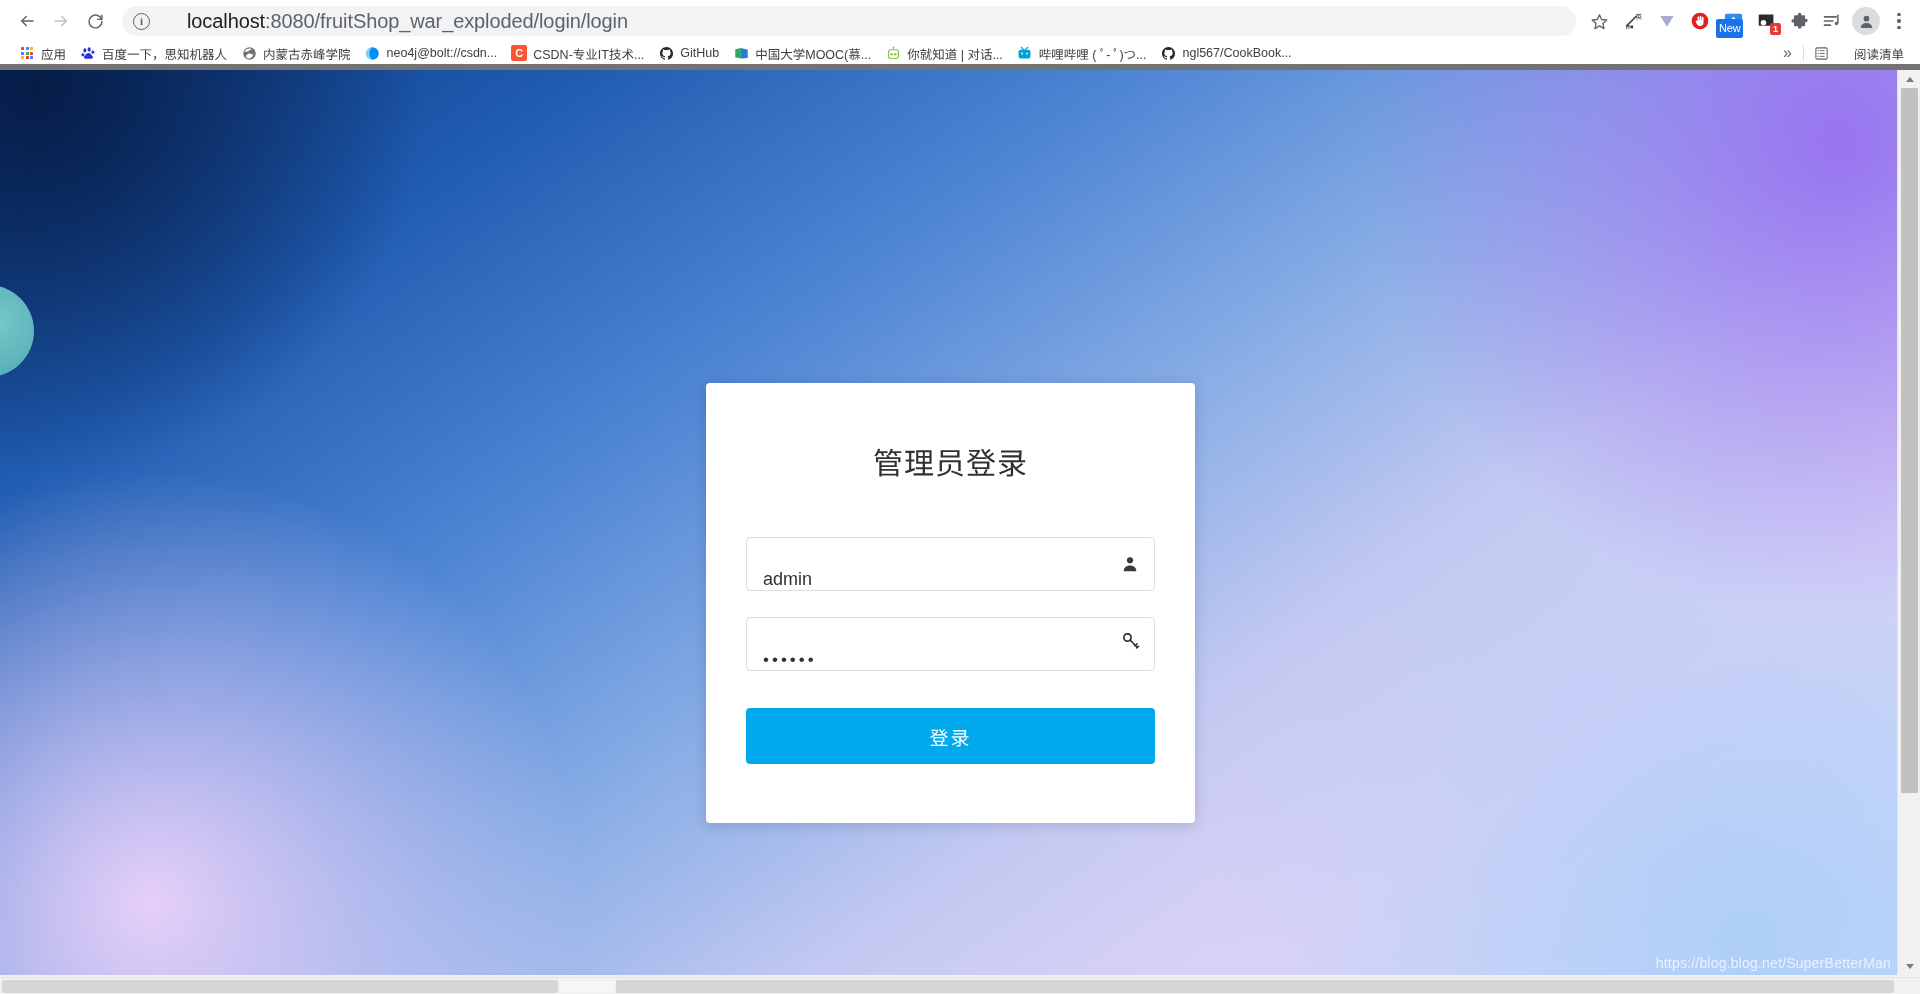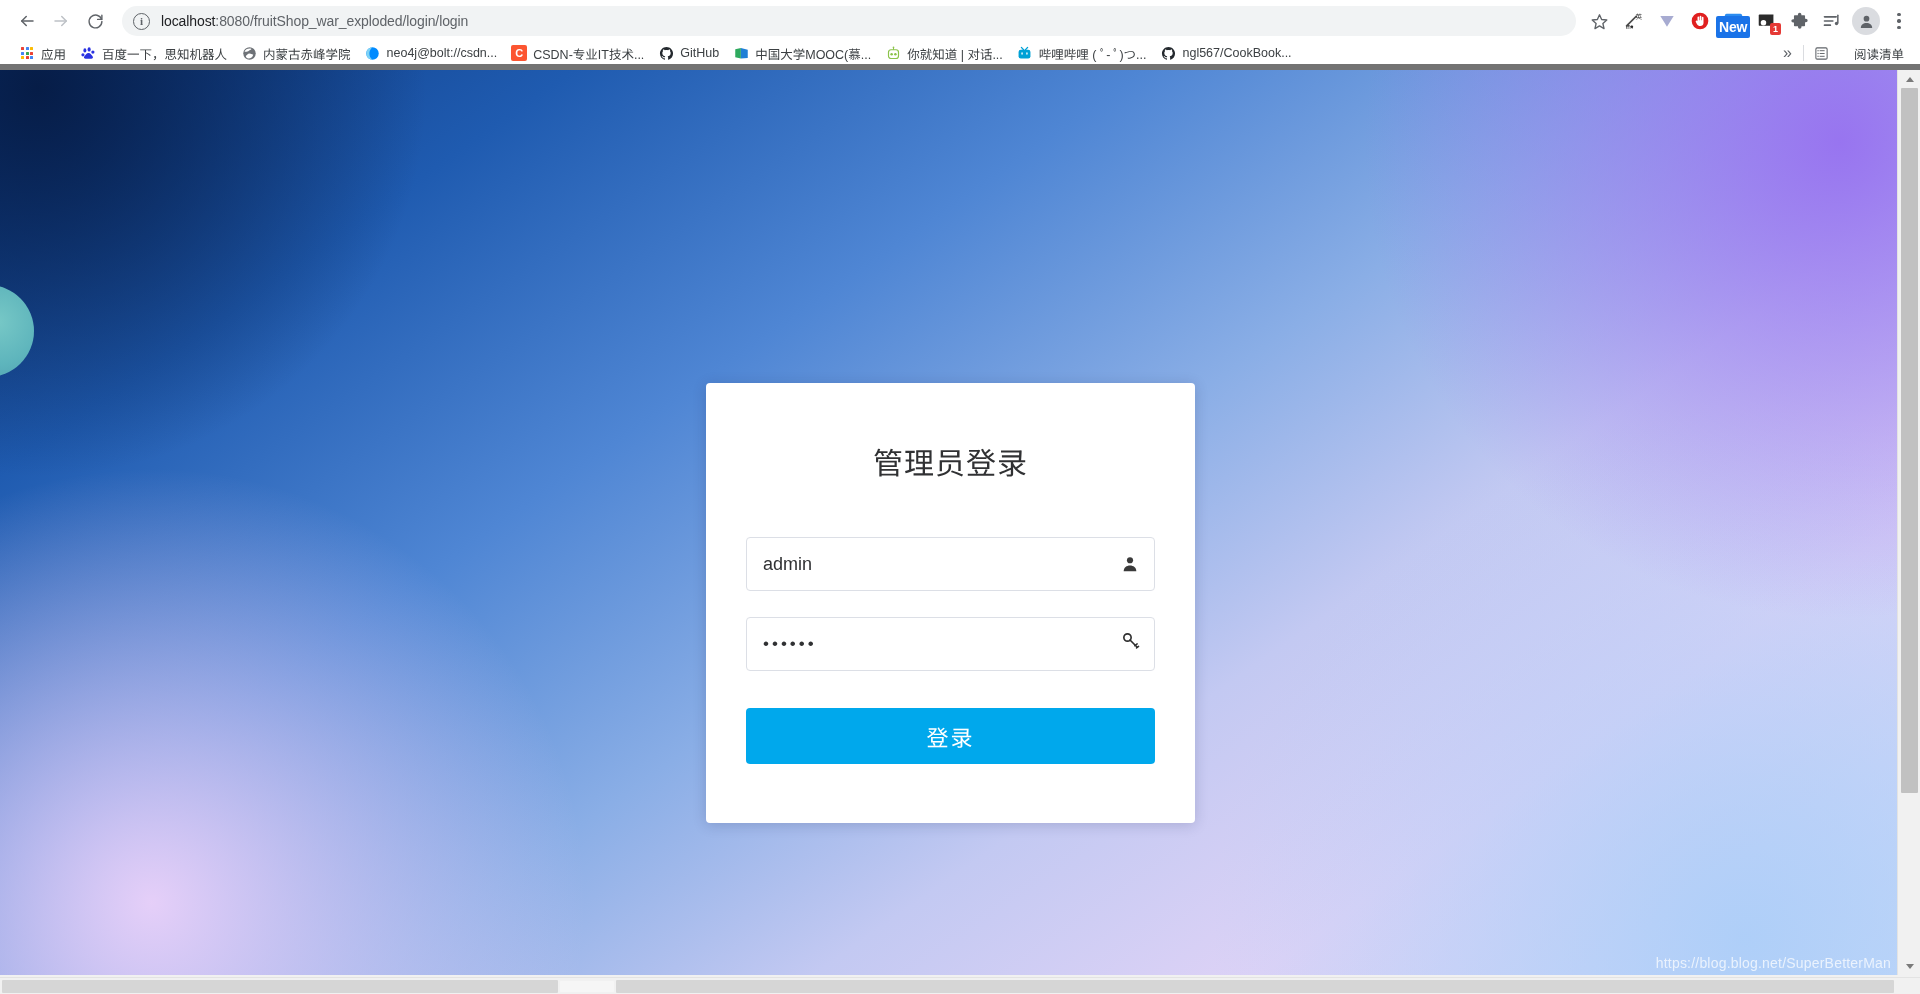--- a/index.html
+++ b/index.html
@@ -69,25 +69,26 @@
     font-size: 11px;
     font-family: "Liberation Serif", serif;
     display: flex;
     align-items: center;
     justify-content: center;
     margin-right: 11px;
     font-weight: bold;
   }
 
   .url-text {
-    font-size: 14px;
+    font-size: 20px;
     color: #5f6368;
     white-space: nowrap;
     overflow: hidden;
     letter-spacing: -0.1px;
+    margin-left: 26px;
   }
   .url-text .host { color: #202124; }
 
   .star-btn {
     width: 30px; height: 30px;
     flex: 0 0 30px;
     display: flex; align-items: center; justify-content: center;
     color: #5f6368;
     font-size: 17px;
     cursor: pointer;
@@ -107,25 +108,25 @@
     border-radius: 50%;
     cursor: pointer;
     position: relative;
   }
 
   .badge-new {
     position: absolute;
     bottom: -1px; left: -1px;
     background: #1a73e8;
     color: #fff;
-    font-size: 14px;
+    font-size: 11px;
     line-height: 1;
     padding: 4px 3px;
     border-radius: 2px;
-    font-weight: bold;
+    font-weight: normal;
     letter-spacing: -0.2px;
   }
   .badge-count {
     position: absolute;
     bottom: 2px; right: 1px;
     background: #e53935;
     color: #fff;
     font-size: 9px;
     line-height: 1;
     padding: 1.5px 3px;
@@ -272,21 +273,21 @@
     margin-bottom: 0;
     font-family: "Liberation Sans", "DejaVu Sans", sans-serif;
   }
 
   .field {
     position: relative;
     height: 54px;
     border: 1px solid #dcdfe6;
     border-radius: 4px;
     display: flex;
-    align-items: center;
+    align-items: flex-end;
     padding: 0 46px 0 16px;
     background: #fff;
   }
   .field-1 { margin-top: 54px; }
   .field-2 { margin-top: 26px; }
 
   .field-input {
     border: 0;
     outline: 0;
     width: 100%;
@@ -314,21 +315,21 @@
   .field-icon.key { transform: translateY(-50%) translateY(-4px); }
 
   .login-btn {
     margin-top: auto;
     margin-bottom: 59px;
     height: 56px;
     border: 0;
     border-radius: 4px;
     background: #00a8ec;
     color: #ffffff;
-    font-size: 22px;
+    font-size: 19px;
     letter-spacing: 2px;
     cursor: pointer;
     width: 100%;
     font-family: "Liberation Sans", "DejaVu Sans", sans-serif;
   }
 
   .watermark {
     position: absolute;
     right: 6px;
     bottom: 4px;

